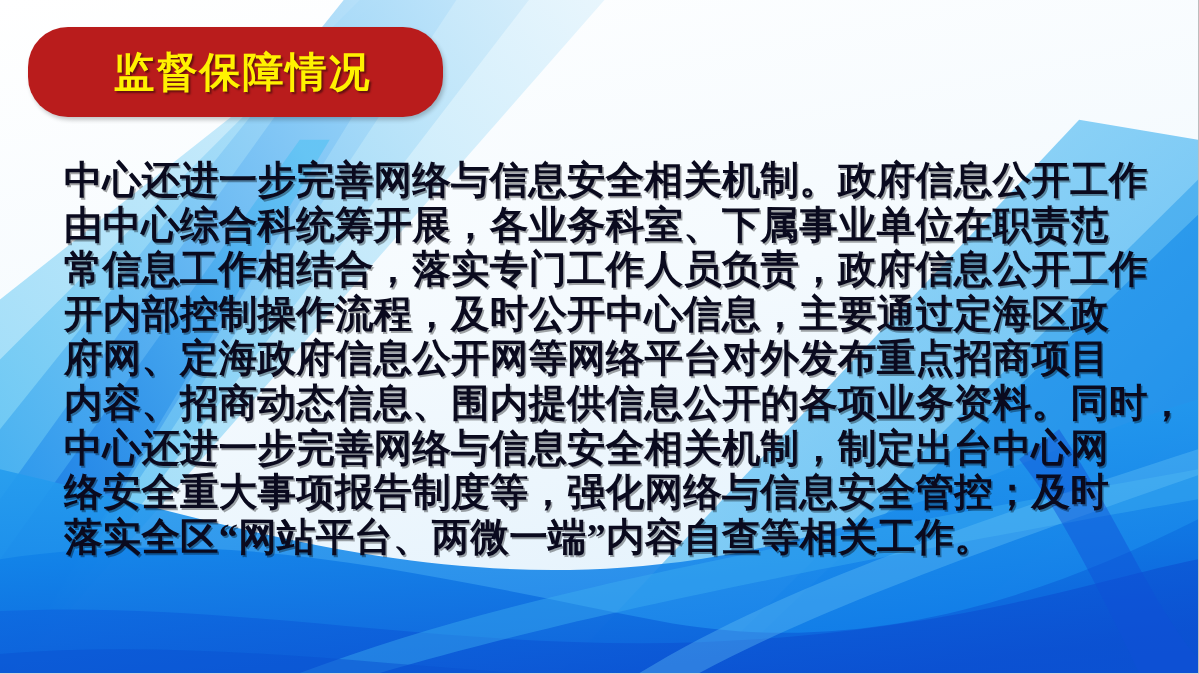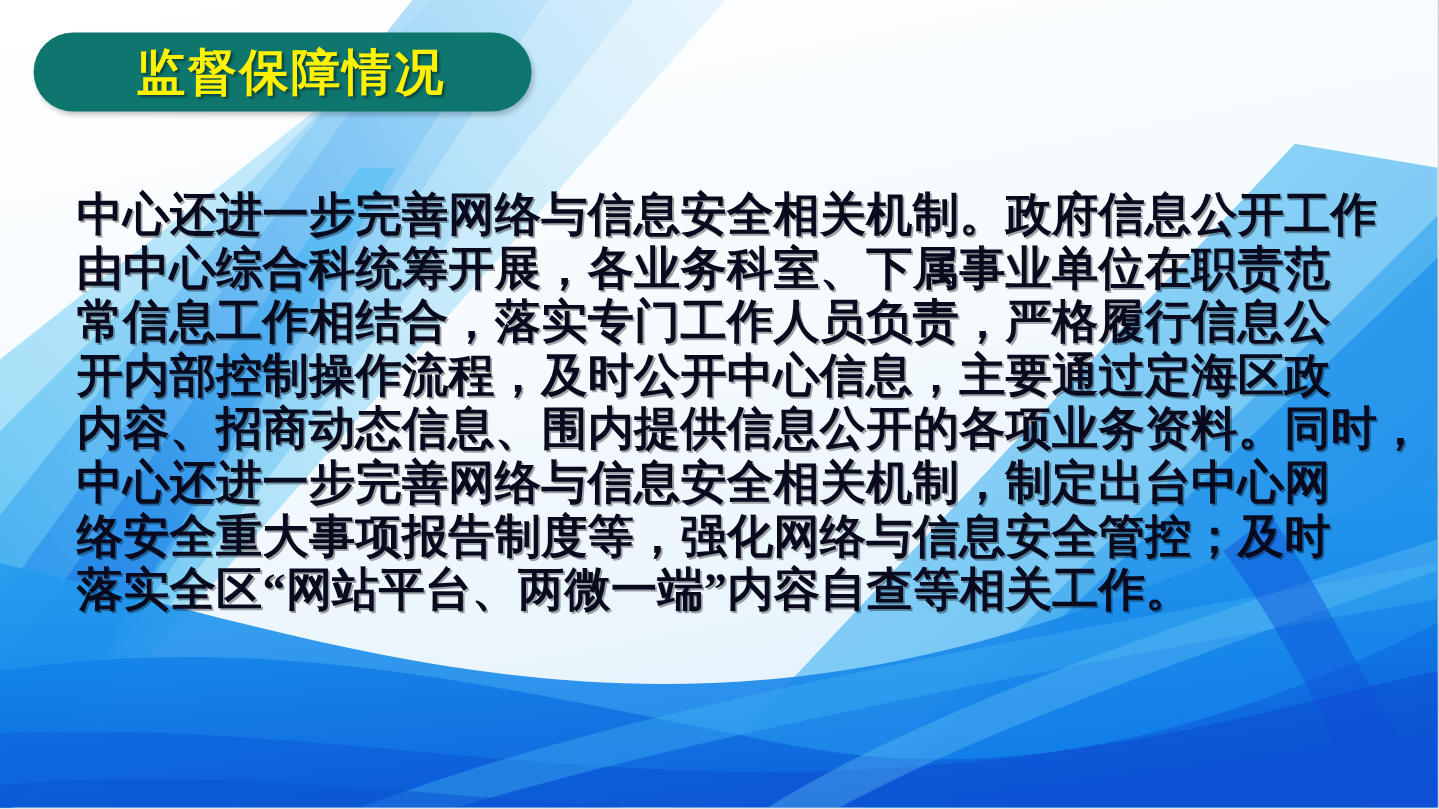--- a/index.html
+++ b/index.html
@@ -23,23 +23,23 @@
     inset: 0;
     width: 100%;
     height: 100%;
     display: block;
   }
   #title-badge {
     position: absolute;
     left: 28px;
     top: 27px;
     width: 415px;
-    height: 66px;
+    height: 90px;
     border-radius: 40px;
-    background: #0f766e;
+    background: #b91c1c;
     display: flex;
     align-items: center;
     justify-content: center;
     box-shadow: 2px 3px 4px rgba(0,0,0,0.22);
   }
   #title-text {
     color: #fff200;
     font-family: "Liberation Sans", "DejaVu Sans", sans-serif;
     font-weight: bold;
     font-size: 41px;
@@ -140,21 +140,22 @@
     <path d="M1060,430 C1120,520 1150,600 1199,660 L1199,674 L1140,674 C1100,590 1060,510 1020,460 Z" fill="#0f4fd6" opacity="0.45"></path>
   </svg>
 
   <div id="title-badge">
     <span id="title-text">监督保障情况</span>
   </div>
 
   <div id="body-block">
     <div class="body-line">中心还进一步完善网络与信息安全相关机制。政府信息公开工作</div>
     <div class="body-line">由中心综合科统筹开展，各业务科室、下属事业单位在职责范</div>
-    <div class="body-line">常信息工作相结合，落实专门工作人员负责，严格履行信息公</div>
+    <div class="body-line">常信息工作相结合，落实专门工作人员负责，政府信息公开工作</div>
     <div class="body-line">开内部控制操作流程，及时公开中心信息，主要通过定海区政</div>
+    <div class="body-line">府网、定海政府信息公开网等网络平台对外发布重点招商项目</div>
     <div class="body-line">内容、招商动态信息、围内提供信息公开的各项业务资料。同时，</div>
     <div class="body-line">中心还进一步完善网络与信息安全相关机制，制定出台中心网</div>
     <div class="body-line">络安全重大事项报告制度等，强化网络与信息安全管控；及时</div>
     <div class="body-line">落实全区“网站平台、两微一端”内容自查等相关工作。</div>
   </div>
 
 </div>
 
 </body></html>

